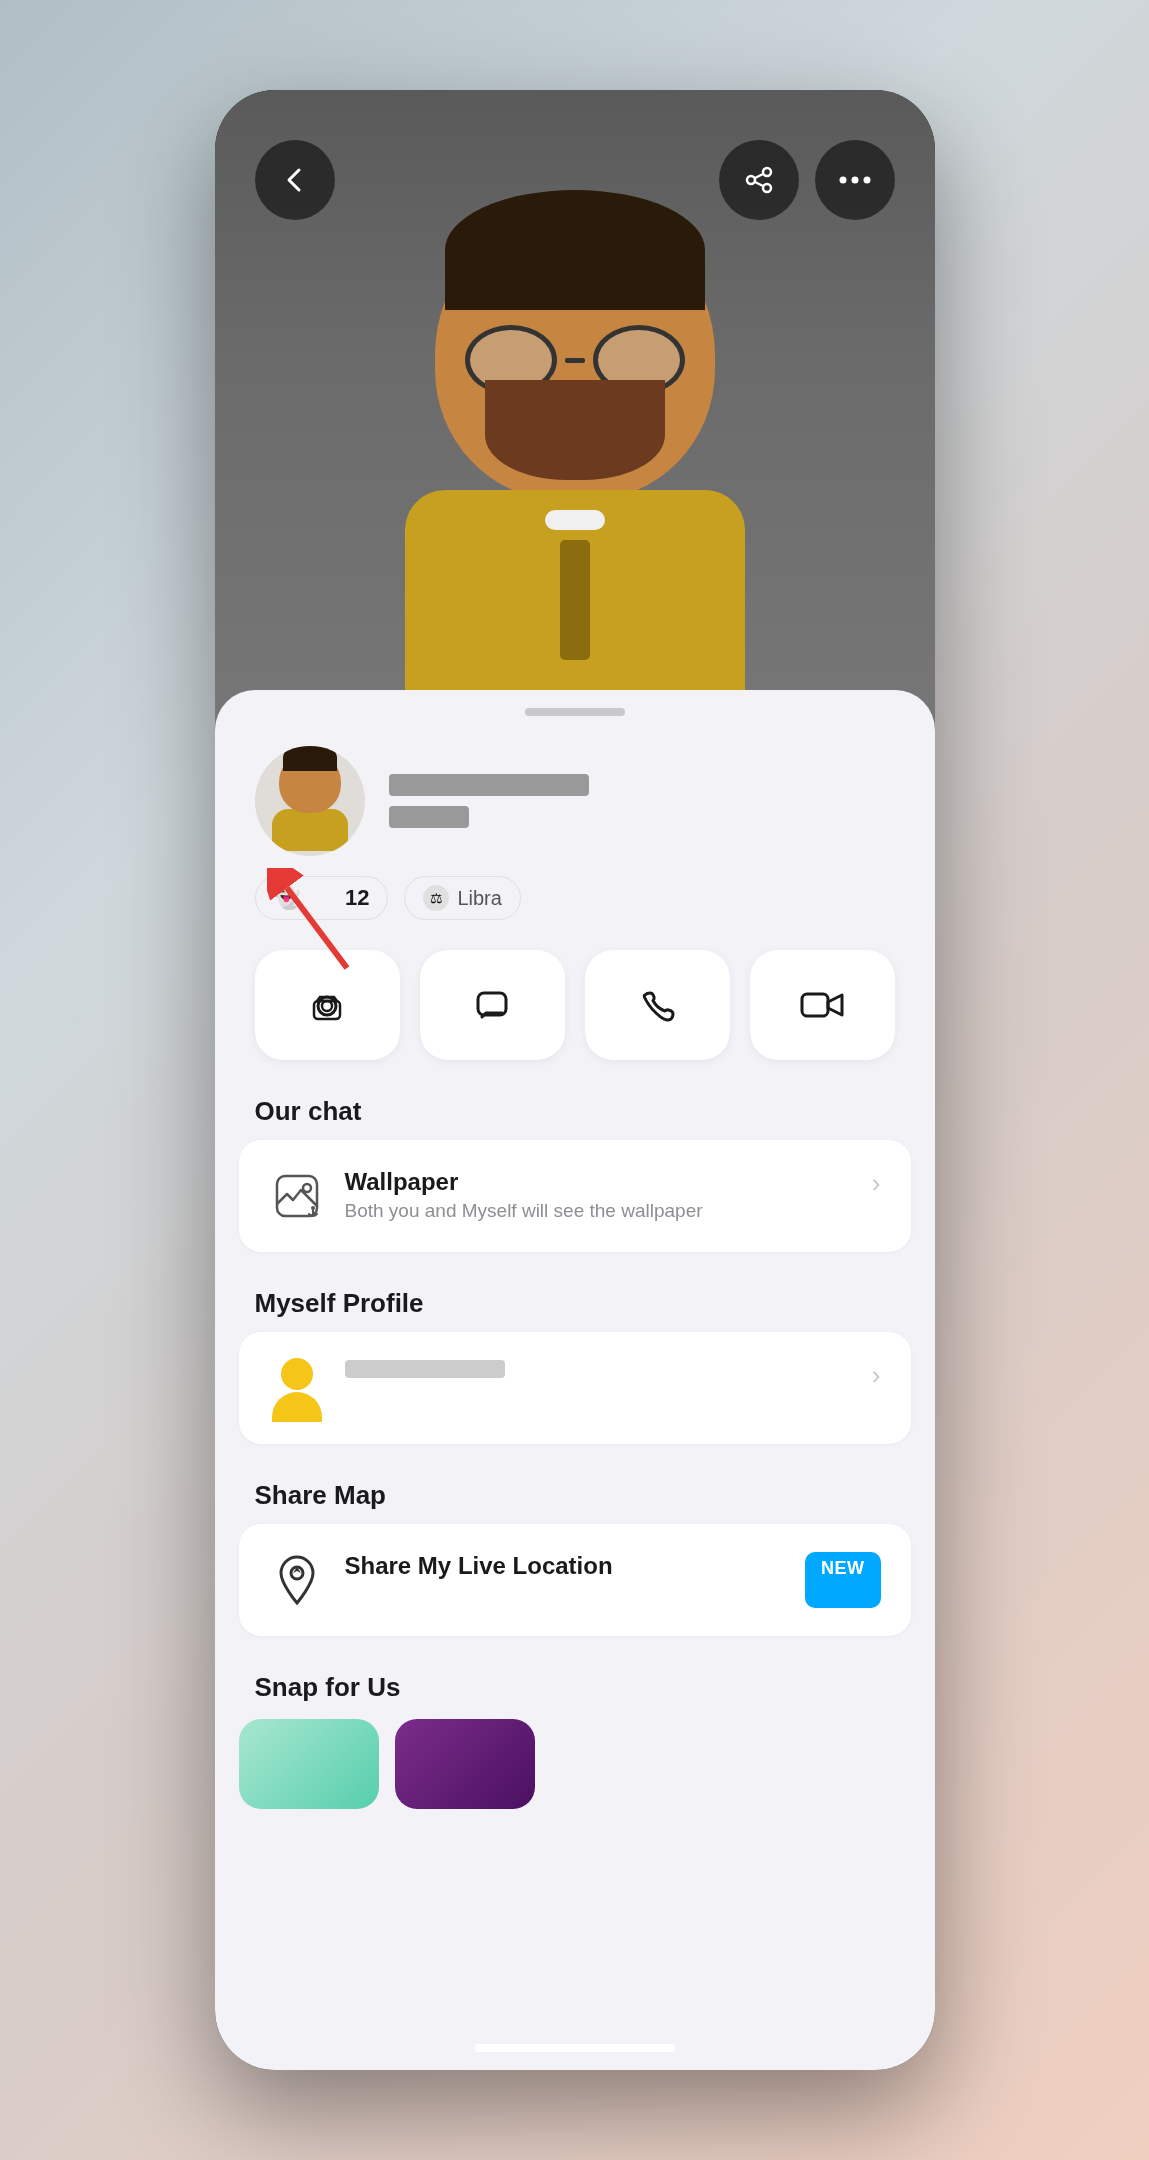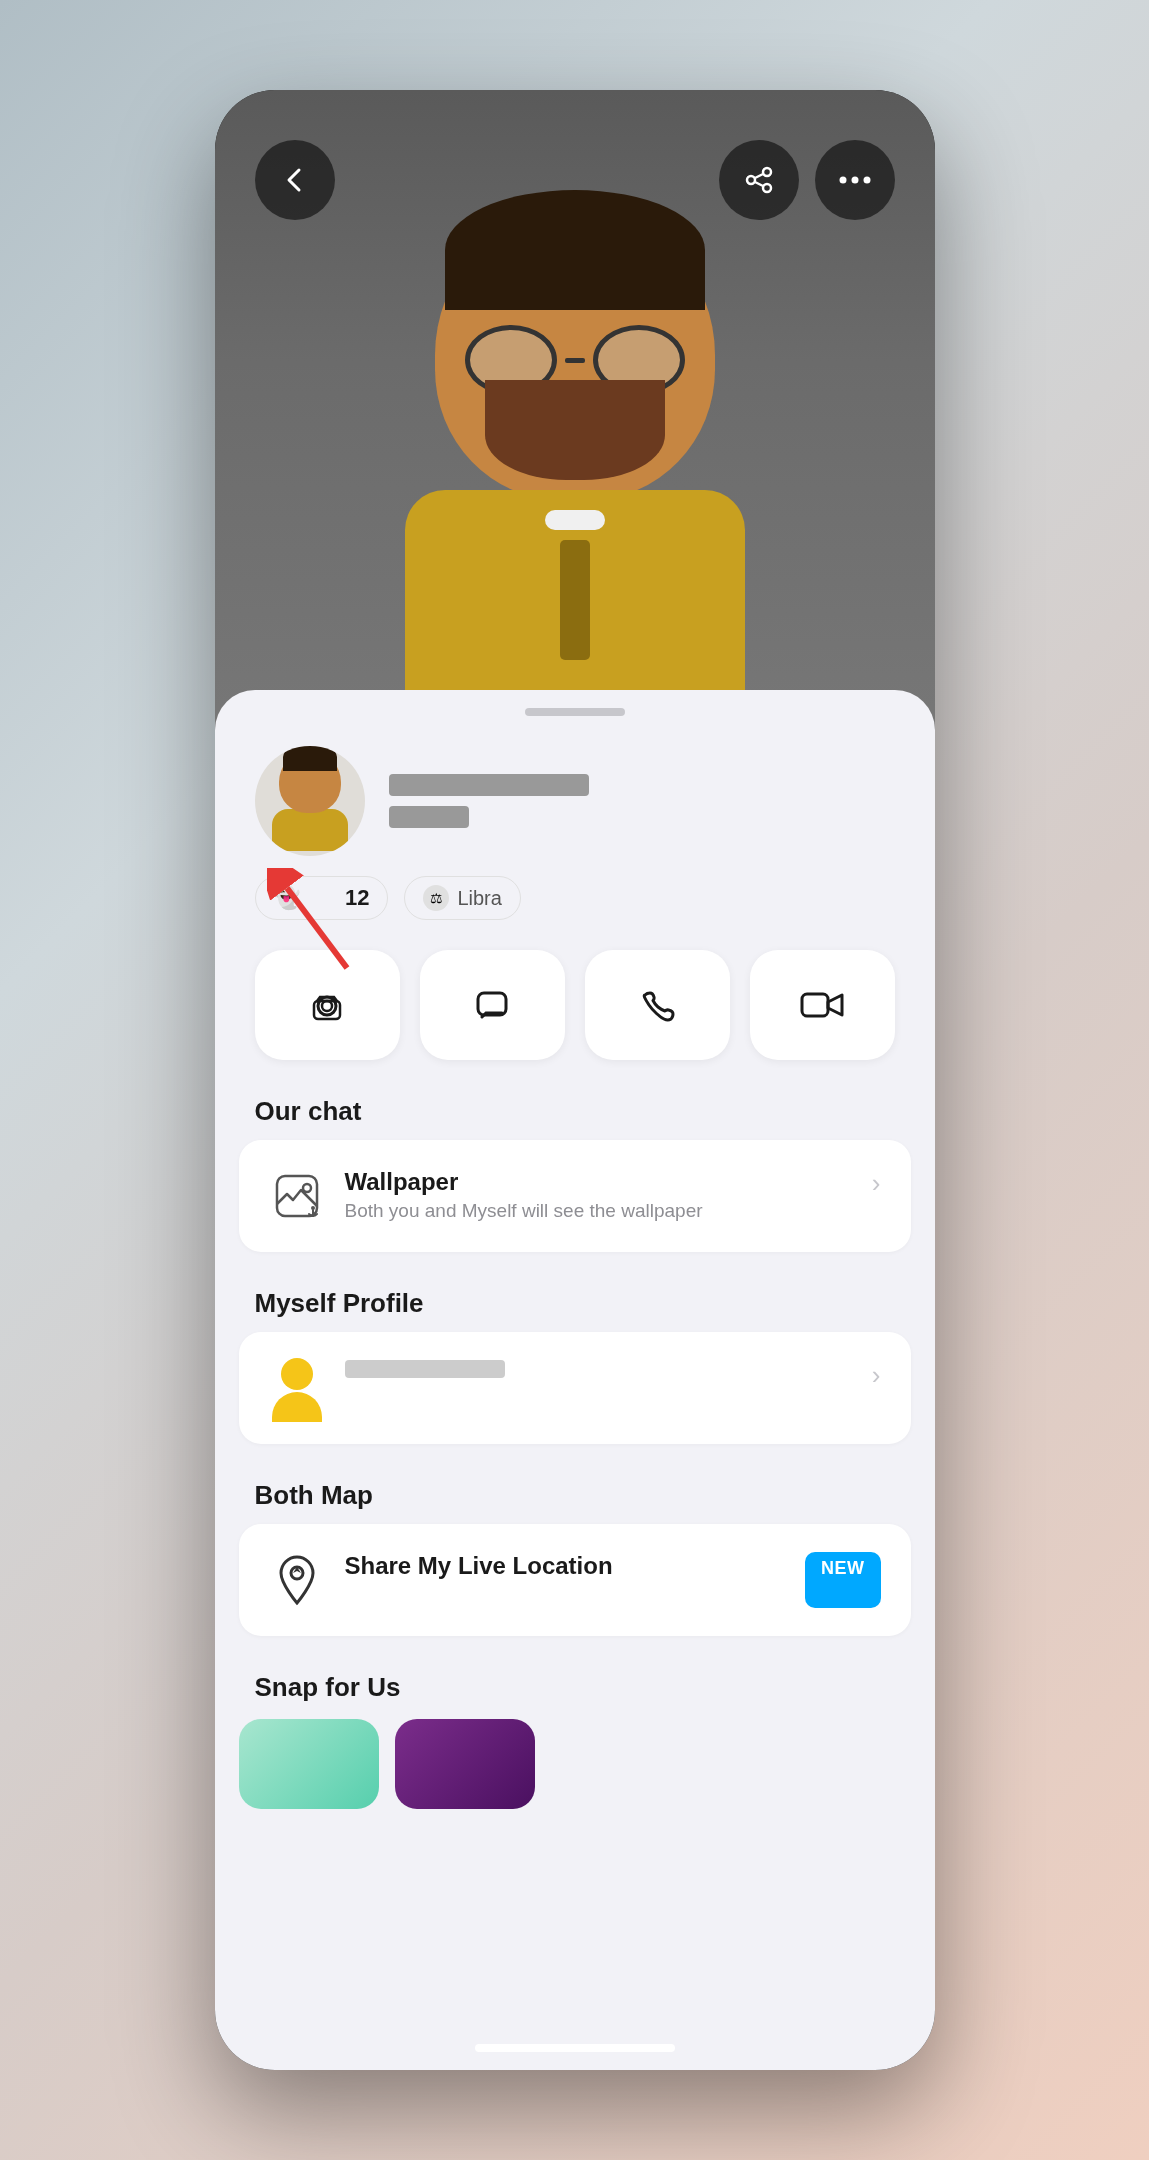--- a/index.html
+++ b/index.html
@@ -634,21 +634,21 @@
         </div>
       </div>
       <div class="list-item-content">
         <div class="blur-line" style="width:160px; height:18px; background:#ccc; border-radius:4px;"></div>
       </div>
       <span class="chevron">›</span>
     </div>
 
     <div class="section-gap"></div>
 
-    <div class="section-header">Both Map</div>
+    <div class="section-header">Share Map</div>
 
     <div class="list-item">
       <div class="list-item-icon">
         <svg width="50" height="54" viewBox="0 0 50 54" fill="none">
           <path d="M25 4C16.2 4 9 11.2 9 20C9 31 25 50 25 50C25 50 41 31 41 20C41 11.2 33.8 4 25 4Z" stroke="#333" stroke-width="3" fill="none"></path>
           <circle cx="25" cy="20" r="6" stroke="#333" stroke-width="3" fill="none"></circle>
           <path d="M25 14L29 20L25 18L21 20Z" fill="#333"></path>
         </svg>
       </div>
       <div class="list-item-content">

